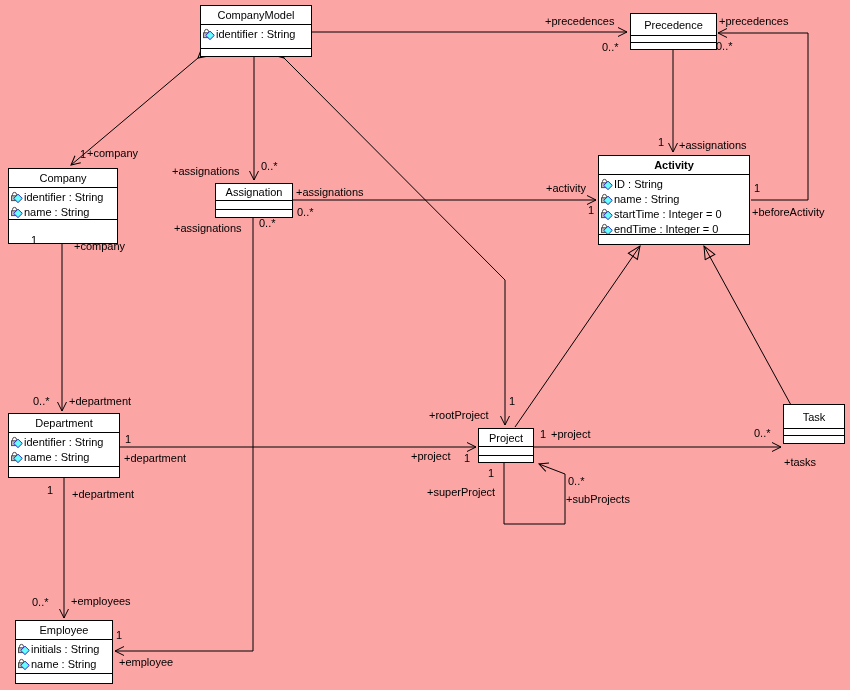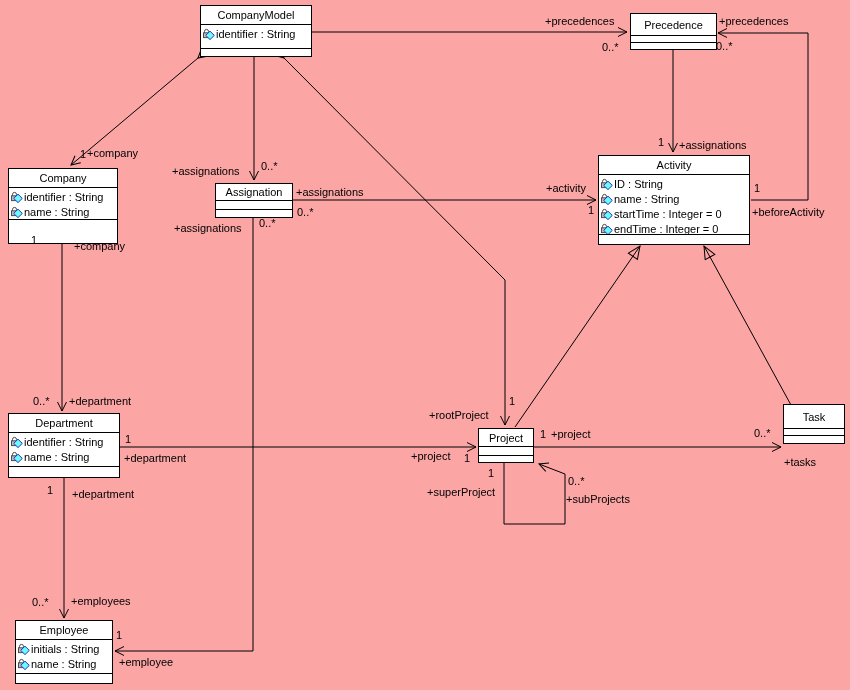--- a/index.html
+++ b/index.html
@@ -106,21 +106,21 @@
           </div>
         </div>
         <div class="uml-bottom"></div>
       </div>
       <div class="uml-class" style="left: 215px; top: 183px; width: 78px; height: 35px;">
         <div class="uml-title" style="height: 16px;">Assignation</div>
         <div class="uml-attrs" style="height: 9px;"></div>
         <div class="uml-bottom"></div>
       </div>
       <div class="uml-class" style="left: 598px; top: 155px; width: 152px; height: 90px;">
-        <div class="uml-title" style="height: 18px;">Activity</div>
+        <div class="uml-title" style="height: 18px; font-weight: bold;">Activity</div>
         <div class="uml-attrs" style="height: 60px;">
           <div class="attr-row">
             <svg width="13" height="12" viewBox="0 0 13 12">
               <path d="M2.5,5 V3.4 A2,2 0 0 1 6.5,3.4 V5" fill="none" stroke="#4d4d4d"></path>
               <rect x="1.5" y="4.8" width="6" height="4.8" fill="#bdbdbd" stroke="#4d4d4d"></rect>
               <polygon points="8,3.2 12.3,7.4 8,11.6 3.7,7.4" fill="#66ffff" stroke="#2f2fbf"></polygon>
             </svg>
             <span>ID : String</span>
           </div>
           <div class="attr-row">

